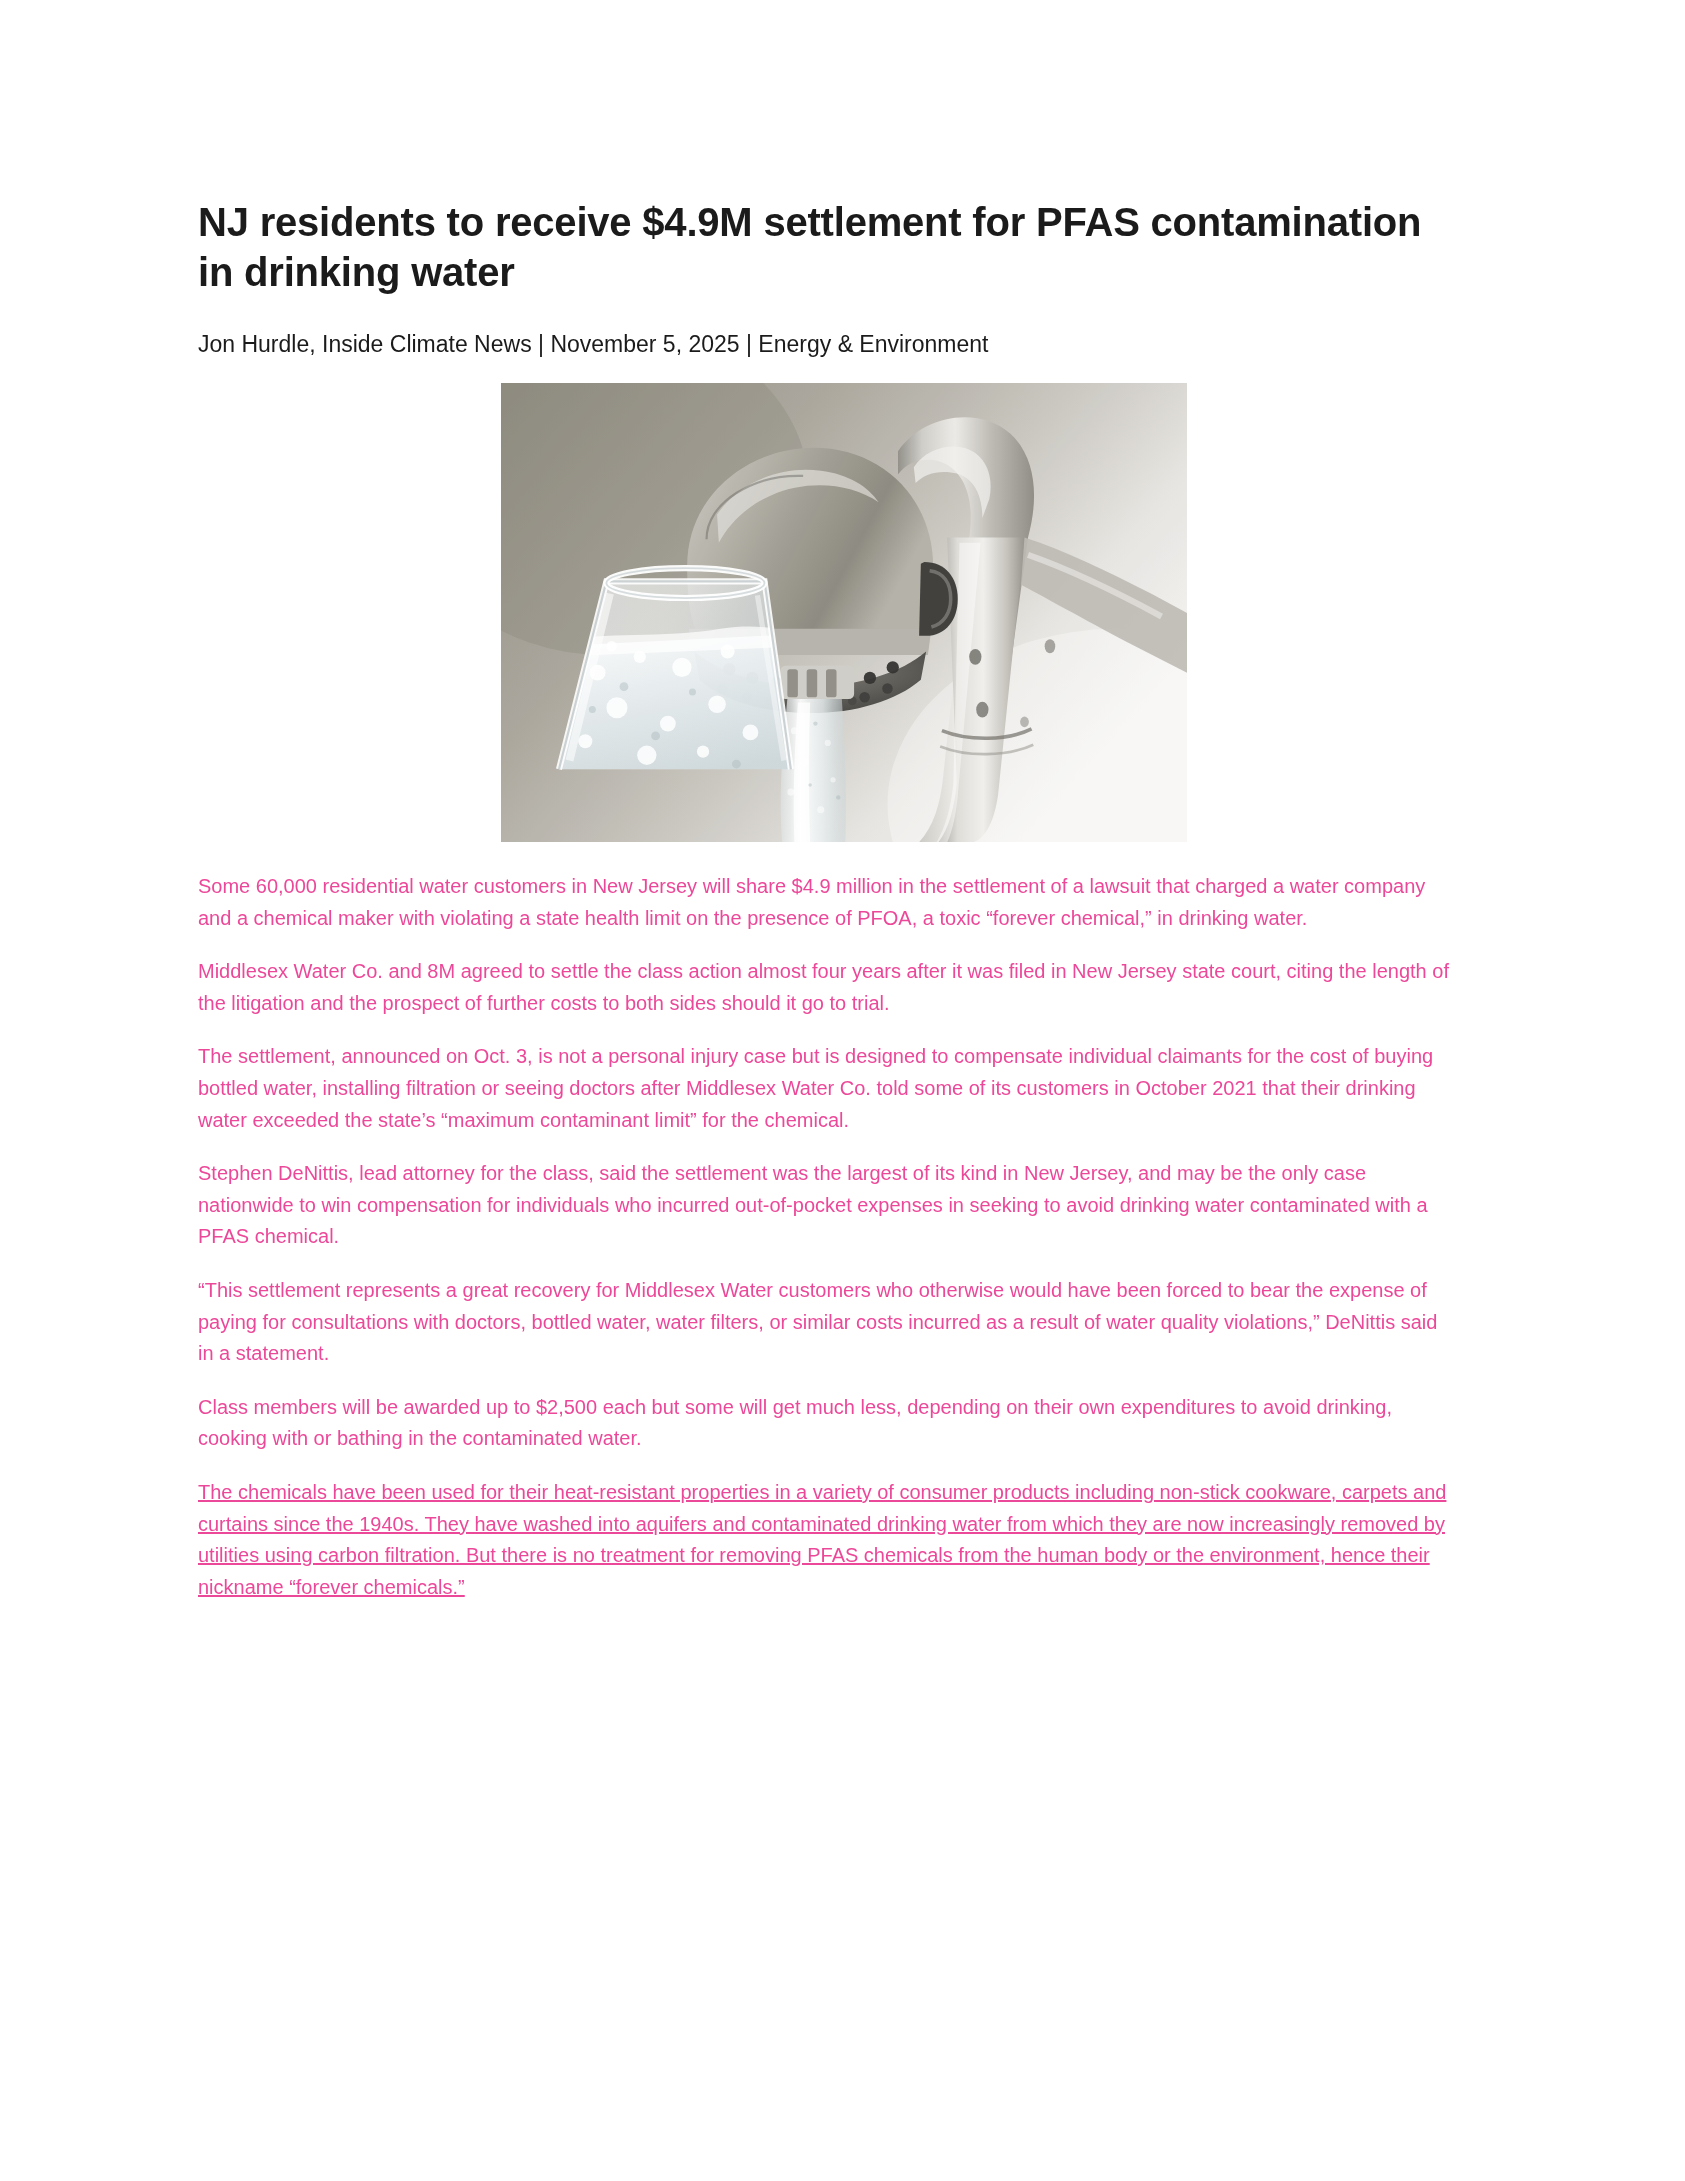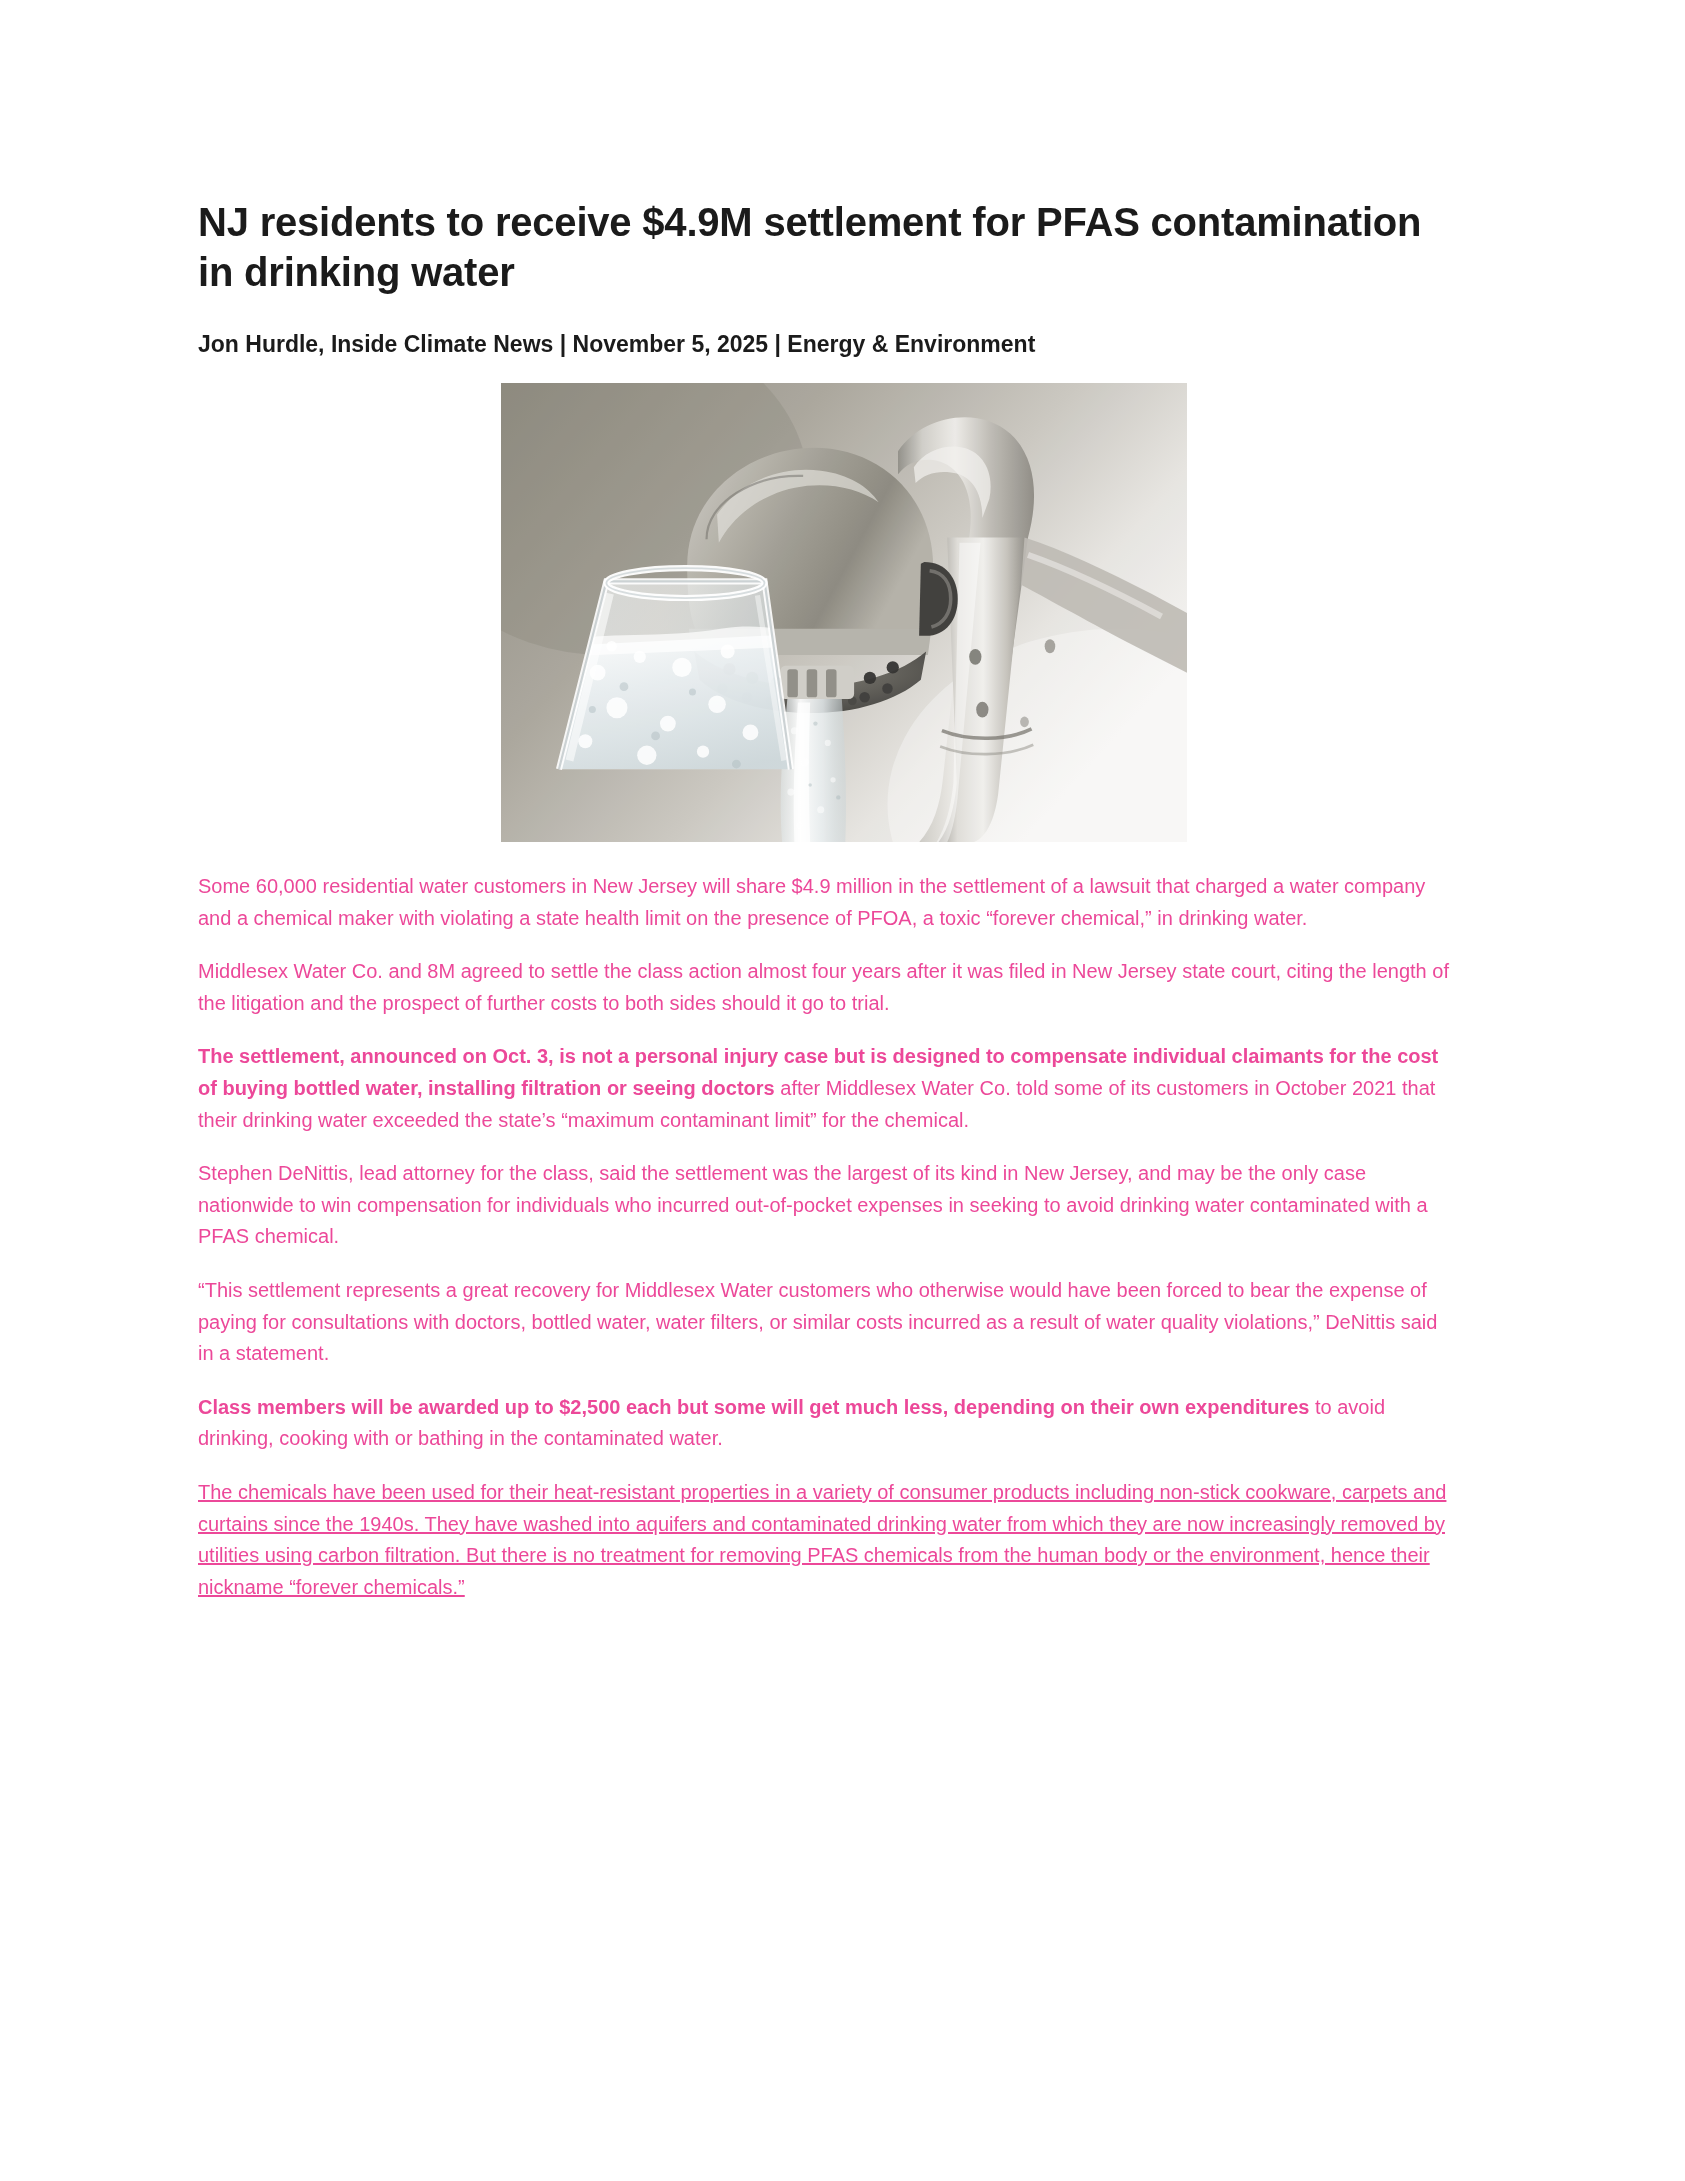--- a/index.html
+++ b/index.html
@@ -27,21 +27,21 @@
     font-size: 40px;
     font-weight: 700;
     line-height: 1.24;
     letter-spacing: -0.2px;
     color: #1b1b1b;
     margin: 0 0 0 0;
     max-width: 1229px;
   }
   .byline {
     font-size: 23px;
-    font-weight: 700;
+    font-weight: 400;
     line-height: 1.3;
     color: #1b1b1b;
     margin: 33px 0 0 0;
   }
   .figure {
     margin: 23px 0 0 0;
     text-align: left;
     padding-left: 303px;
   }
   .figure-frame {
@@ -66,21 +66,21 @@
     line-height: 1.58;
     color: #ec4899;
     margin: 0 0 22px 0;
     font-weight: 400;
   }
   .body-copy p:last-child {
     margin-bottom: 0;
     text-decoration: underline;
   }
   .body-copy b {
-    font-weight: 700;
+    font-weight: 400;
   }
 </style>
 </head>
 <body>
 
 <div class="page">
 
   <h1 class="doc-title">NJ residents to receive $4.9M settlement for PFAS contamination in drinking water</h1>
 
   <div class="byline">Jon Hurdle, Inside Climate News | November 5, 2025 | Energy &amp; Environment</div>

